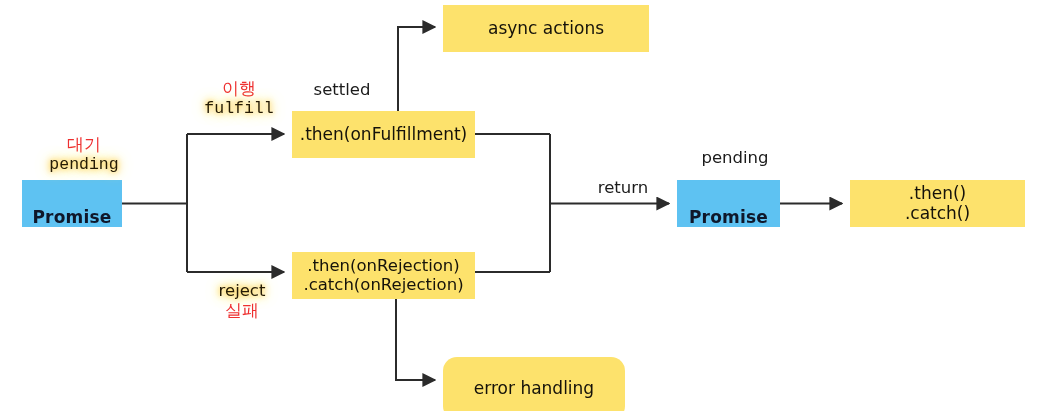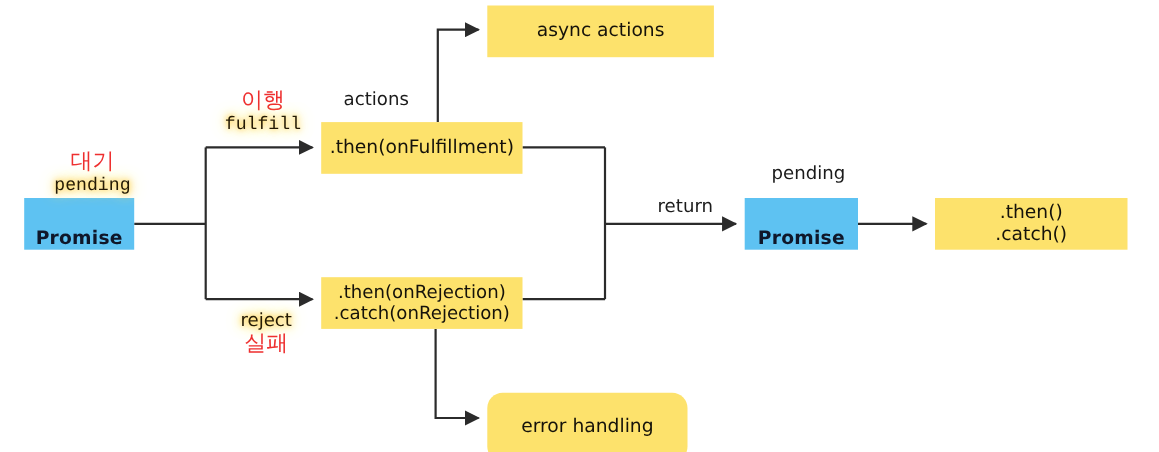--- a/index.html
+++ b/index.html
@@ -56,21 +56,21 @@
   }
   .caption {
     position: absolute;
     z-index: 4;
     text-align: center;
     white-space: nowrap;
     line-height: 1.2;
   }
   .cap-ko {
     color: #EE2F2F;
-    font-size: 20px;
+    font-size: 17px;
     font-weight: 500;
   }
   .cap-en {
     color: #241a05;
     font-size: 16.5px;
   }
   .cap-en.glow {
     text-shadow:
       0 0 5px #FFD34D,
       0 0 9px #FFD34D,
@@ -158,19 +158,19 @@
   <div class="caption" style="left:193px; top:78px; width:92px;">
     <div class="cap-line cap-ko">이행</div>
     <div class="cap-line cap-en glow">fulfill</div>
   </div>
 
   <div class="caption" style="left:196px; top:281px; width:92px;">
     <div class="cap-line cap-en glow">reject</div>
     <div class="cap-line cap-ko">실패</div>
   </div>
 
-  <div class="caption cap-plain" style="left:300px; top:80px; width:84px;">actions</div>
+  <div class="caption cap-plain" style="left:300px; top:80px; width:84px;">settled</div>
 
   <div class="caption cap-plain" style="left:588px; top:178px; width:70px;">return</div>
 
   <div class="caption cap-plain" style="left:690px; top:148px; width:90px;">pending</div>
 
 </div>
 
 </body></html>

